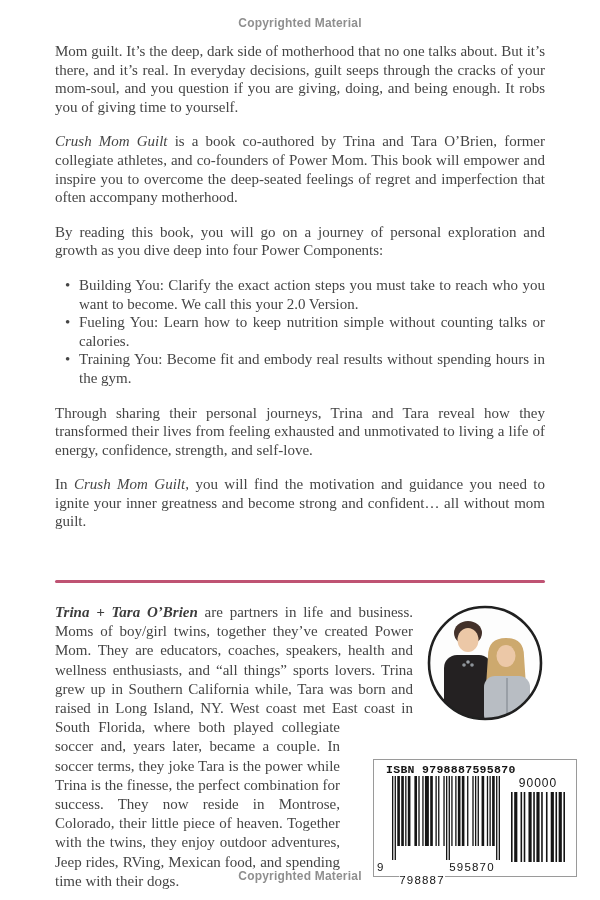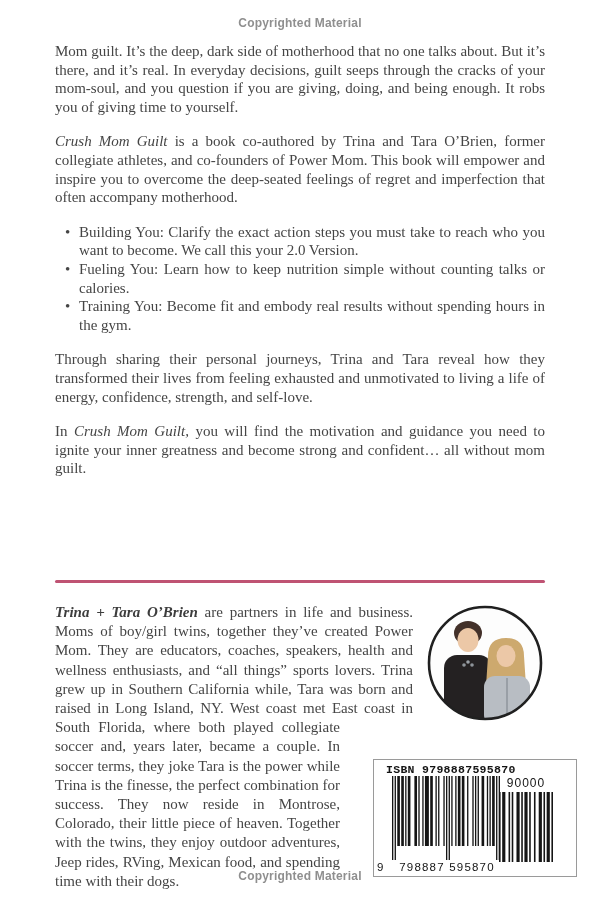--- a/index.html
+++ b/index.html
@@ -93,42 +93,43 @@
   .digit {
     position: absolute;
     font-family: "Liberation Sans", sans-serif;
     font-size: 11.5px;
     color: #141414;
     letter-spacing: 1.2px;
     background: #fff;
     text-align: center;
   }
   .digit.d-left { left: -15px; top: 85px; letter-spacing: 0; background: transparent; }
-  .digit.d-g1 { left: 7px; top: 85px; width: 46px; }
+  .digit.d-g1 { left: 7px; top: 98px; width: 46px; }
   .digit.d-g2 { left: 57px; top: 85px; width: 46px; }
-  .addon { position: absolute; left: 125px; top: 16px; width: 54px; }
+  .addon { position: absolute; left: 137px; top: 16px; width: 54px; }
   .addon-label {
     font-family: "Liberation Sans", sans-serif;
     font-size: 12px;
     color: #141414;
     text-align: center;
     letter-spacing: 1px;
     margin: 0 0 2px 0;
   }
 </style>
 </head>
 <body>
 
 <div class="page">
 
   <div class="copyright top">Copyrighted Material</div>
 
   <div class="maintext">
     <p>Mom guilt. It’s the deep, dark side of motherhood that no one talks about. But it’s there, and it’s real. In everyday decisions, guilt seeps through the cracks of your mom-soul, and you question if you are giving, doing, and being enough. It robs you of giving time to yourself.</p>
     <p><i>Crush Mom Guilt</i><span> is a book co-authored by Trina and Tara O’Brien, former collegiate athletes, and co-founders of Power Mom. This book will empower and inspire you to overcome the deep-seated feelings of regret and imperfection that often accompany motherhood.</span></p>
+    <p>By reading this book, you will go on a journey of personal exploration and growth as you dive deep into four Power Components:</p>
     <ul>
       <li>Building You: Clarify the exact action steps you must take to reach who you want to become. We call this your 2.0 Version.</li>
       <li>Fueling You: Learn how to keep nutrition simple without counting talks or calories.</li>
       <li>Training You: Become fit and embody real results without spending hours in the gym.</li>
     </ul>
     <p>Through sharing their personal journeys, Trina and Tara reveal how they transformed their lives from feeling exhausted and unmotivated to living a life of energy, confidence, strength, and self-love.</p>
     <p><span>In </span><i>Crush Mom Guilt,</i><span> you will find the motivation and guidance you need to ignite your inner greatness and become strong and confident… all without mom guilt.</span></p>
   </div>
 
   <div class="divider" style="background: rgb(191, 83, 115);"></div>

